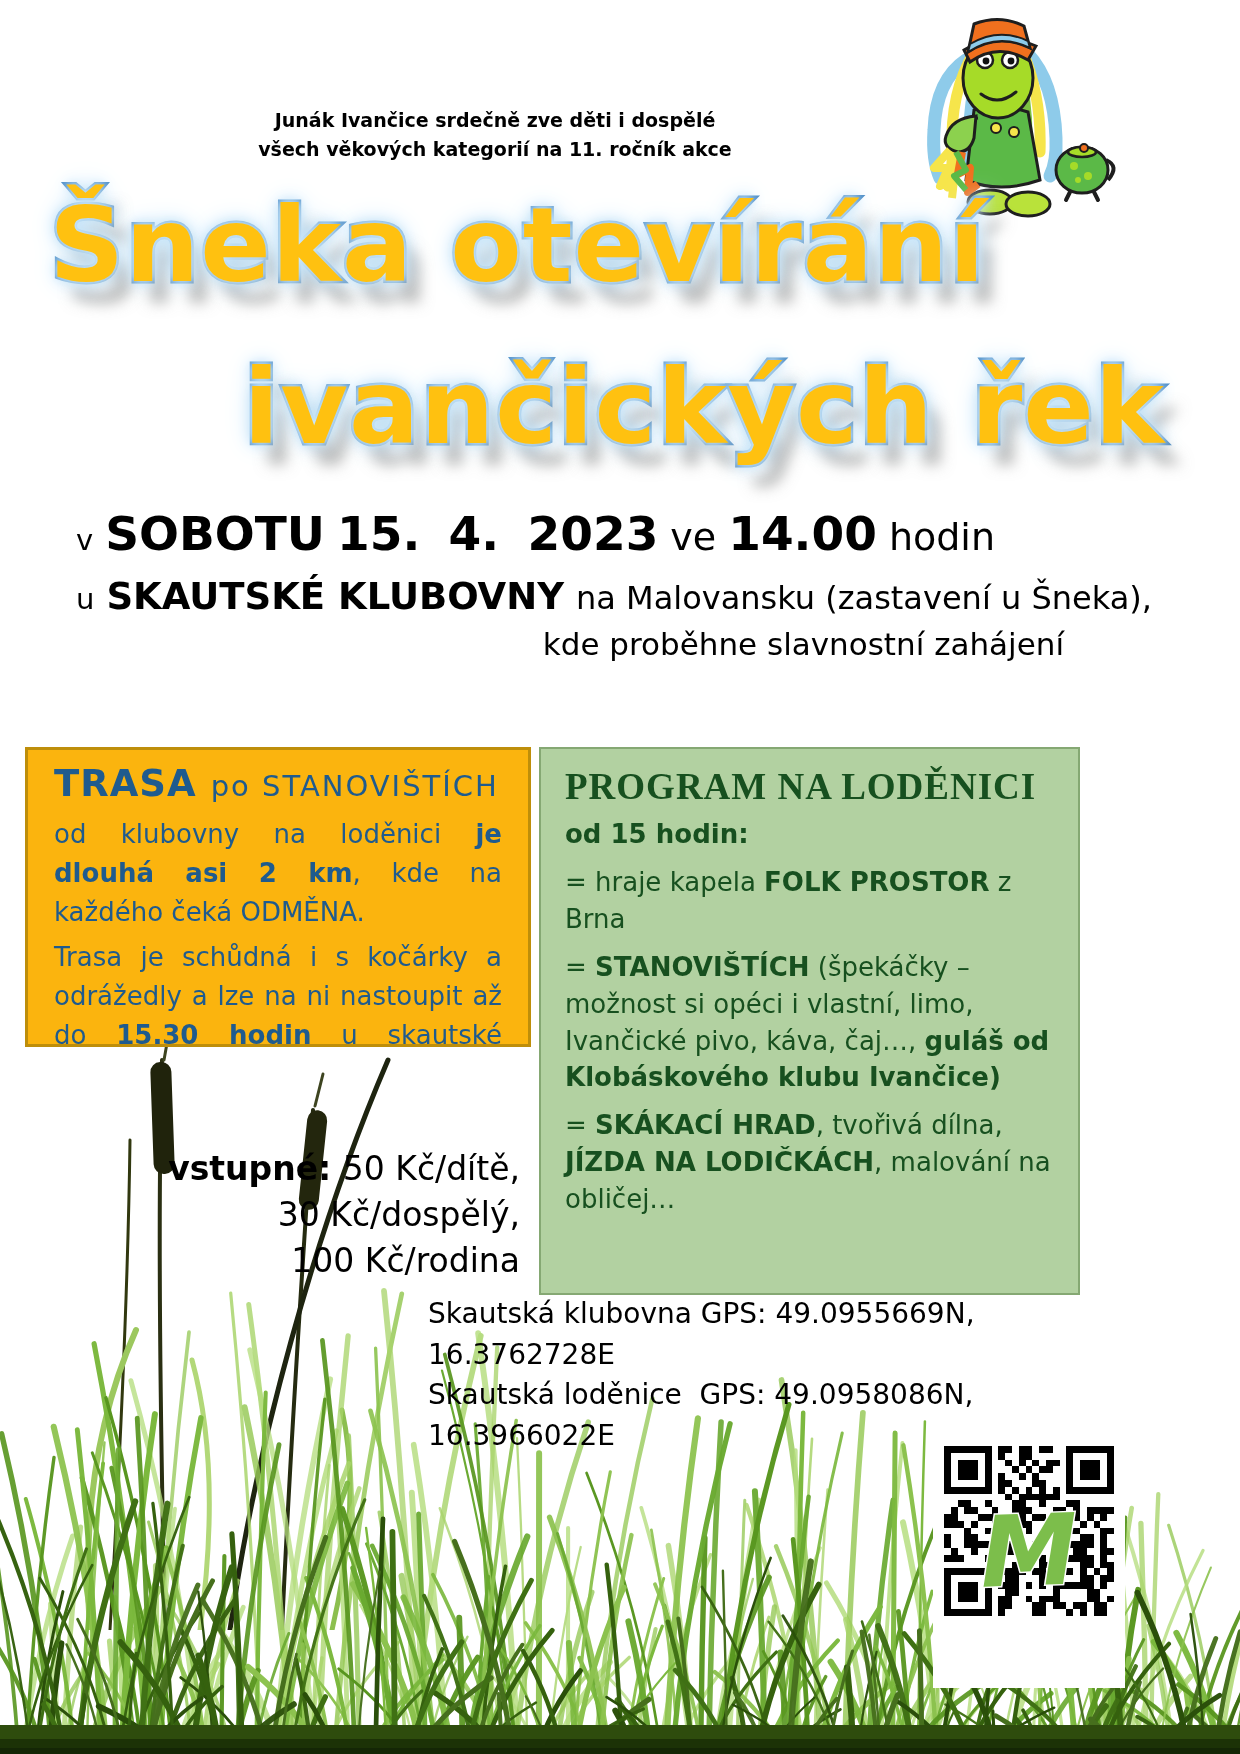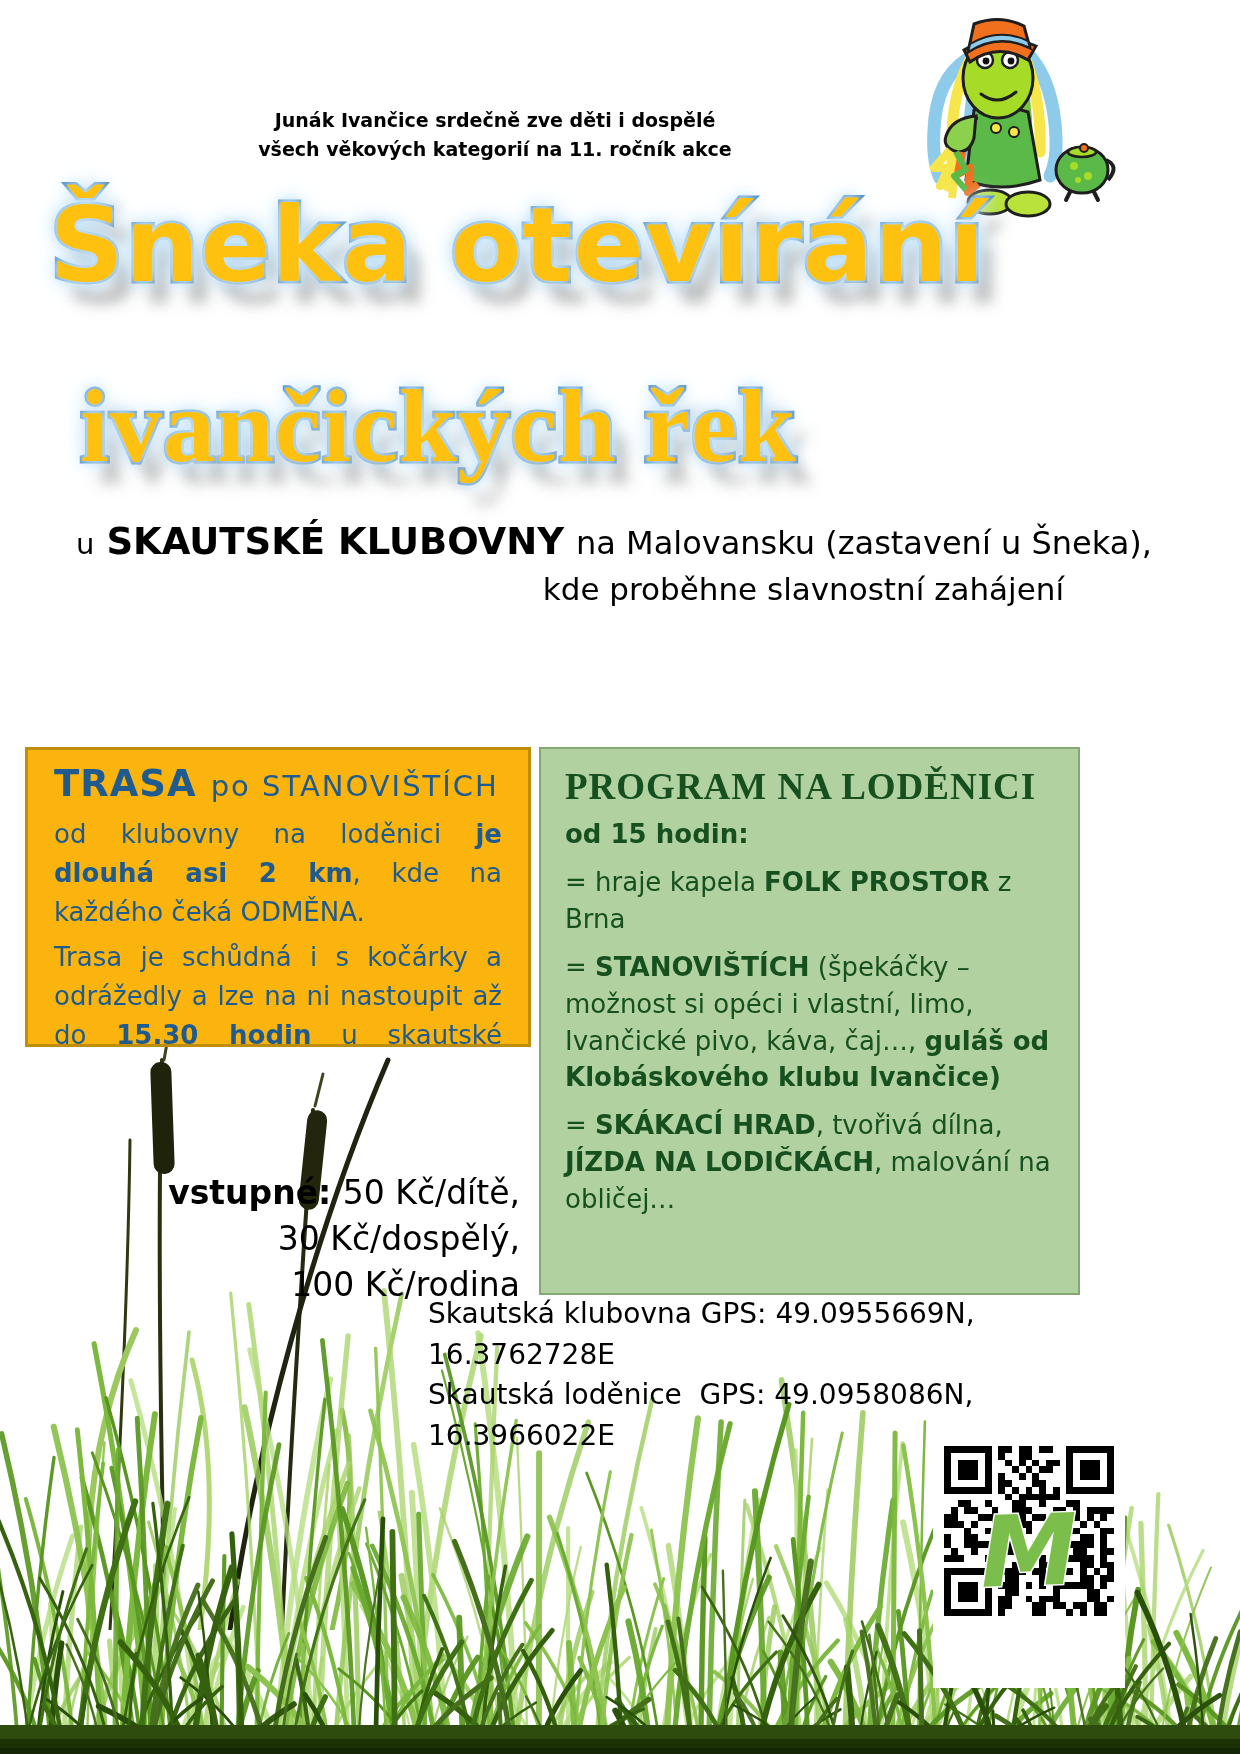--- a/index.html
+++ b/index.html
@@ -14,21 +14,21 @@
   .mascot{position:absolute;left:878px;top:10px;width:244px;height:212px;z-index:2;}
   
   .title{position:absolute;font-weight:800;letter-spacing:1px;z-index:2;
     color:var(--title-fill,#FFC110);
     -webkit-text-stroke:5px var(--title-outline,#4285C2);
     paint-order:stroke fill;
     text-shadow:0 0 8px #cfe9fb,0 0 16px #b9def6,0 0 28px #cfe9fb,
                 16px 22px 14px rgba(125,125,125,.5);
     white-space:nowrap;}
   .title.l1{left:15px;top:184px;width:1005px;text-align:center;font-size:104px;}
-  .title.l2{left:80px;top:366px;width:1085px;text-align:left;font-size:104px;font-family:Liberation Serif, serif;}
+  .title.l2{left:80px;top:346px;width:1085px;text-align:right;font-size:104px;}
   
   .when{position:absolute;left:76px;top:506px;width:1010px;z-index:2;color:#000;white-space:nowrap;}
   .when .w1{font-size:38px;}
   .when .w2{font-size:32px;margin-top:14px;}
   .when .w3{font-size:31px;margin-top:8px;width:988px;text-align:right;white-space:normal;}
   .when .big{font-size:47px;font-weight:bold;}
   .when .date{word-spacing:12px;}
   .when .sm{font-size:29px;}
   .when .vbold{font-size:37px;font-weight:bold;}
   .when span{margin-right:12px;}
@@ -40,21 +40,21 @@
   .trasa-title .tr{font-size:29px;font-weight:normal;letter-spacing:2px;margin-left:14px;}
   .trasa p{margin:0 0 6px 0;font-size:26px;line-height:1.5;text-align:justify;}
   .program{position:absolute;left:539px;top:747px;width:541px;height:548px;box-sizing:border-box;
     background:var(--program-bg,#B2D1A1);border:2px solid var(--program-border,#85A873);
     padding:16px 22px 10px 24px;color:var(--program-text,#17501F);z-index:2;overflow:hidden;}
   .program-title{font-size:37px;font-weight:bold;letter-spacing:1px;margin-bottom:8px;font-family:Liberation Serif, serif;}
   .program .pline{font-size:26px;line-height:1.42;margin-bottom:11px;}
   .b{font-weight:bold;}
   
   .vstupne{position:absolute;left:100px;top:1146px;width:420px;text-align:right;
-    font-size:33px;line-height:1.4;color:#000;z-index:3;margin-top:24px;}
+    font-size:33px;line-height:1.4;color:#000;z-index:3;}
   
   .gps{position:absolute;left:428px;top:1294px;width:680px;font-size:28px;line-height:1.45;
     color:#000;z-index:3;}
   
   .cattails{position:absolute;left:70px;top:1030px;width:330px;height:600px;z-index:1;}
   .grass{position:absolute;left:0;bottom:0;width:1240px;height:545px;z-index:1;}
   .qr-box{position:absolute;left:933px;top:1430px;width:192px;height:258px;background:#fff;z-index:4;}
   .qr-box svg{position:absolute;left:11px;top:16px;}
   .qr-m{position:absolute;left:50%;top:47%;transform:translate(-50%,-50%) rotate(-2deg);
     font-size:98px;font-weight:bold;font-style:italic;line-height:1;
@@ -112,20 +112,23 @@
     <circle cx="196" cy="156" r="4" fill="#A6DB28"></circle>
     <circle cx="210" cy="166" r="4" fill="#A6DB28"></circle>
     <circle cx="200" cy="170" r="3" fill="#A6DB28"></circle>
     <path d="M192 182 L188 190 M216 182 L220 190" stroke="#1e1e1e" stroke-width="4" stroke-linecap="round"></path>
   </svg>
 
   <div class="title l1">Šneka otevírání</div>
   <div class="title l2">ivančických řek</div>
 
   <div class="when">
+    <div class="w1">
+      <span class="sm">v</span><span class="big">SOBOTU</span><span class="big date">15. 4. 2023</span><span>ve</span><span class="big">14.00</span><span>hodin</span>
+    </div>
     <div class="w2">
       <span class="sm">u</span><span class="vbold">SKAUTSKÉ KLUBOVNY</span><span>na Malovansku (zastavení u Šneka),</span>
     </div>
     <div class="w3">kde proběhne slavnostní zahájení</div>
   </div>
 
   <div class="trasa">
     <div class="trasa-title">
       <span class="tt">TRASA</span><span class="tr">po STANOVIŠTÍCH</span>
     </div>

